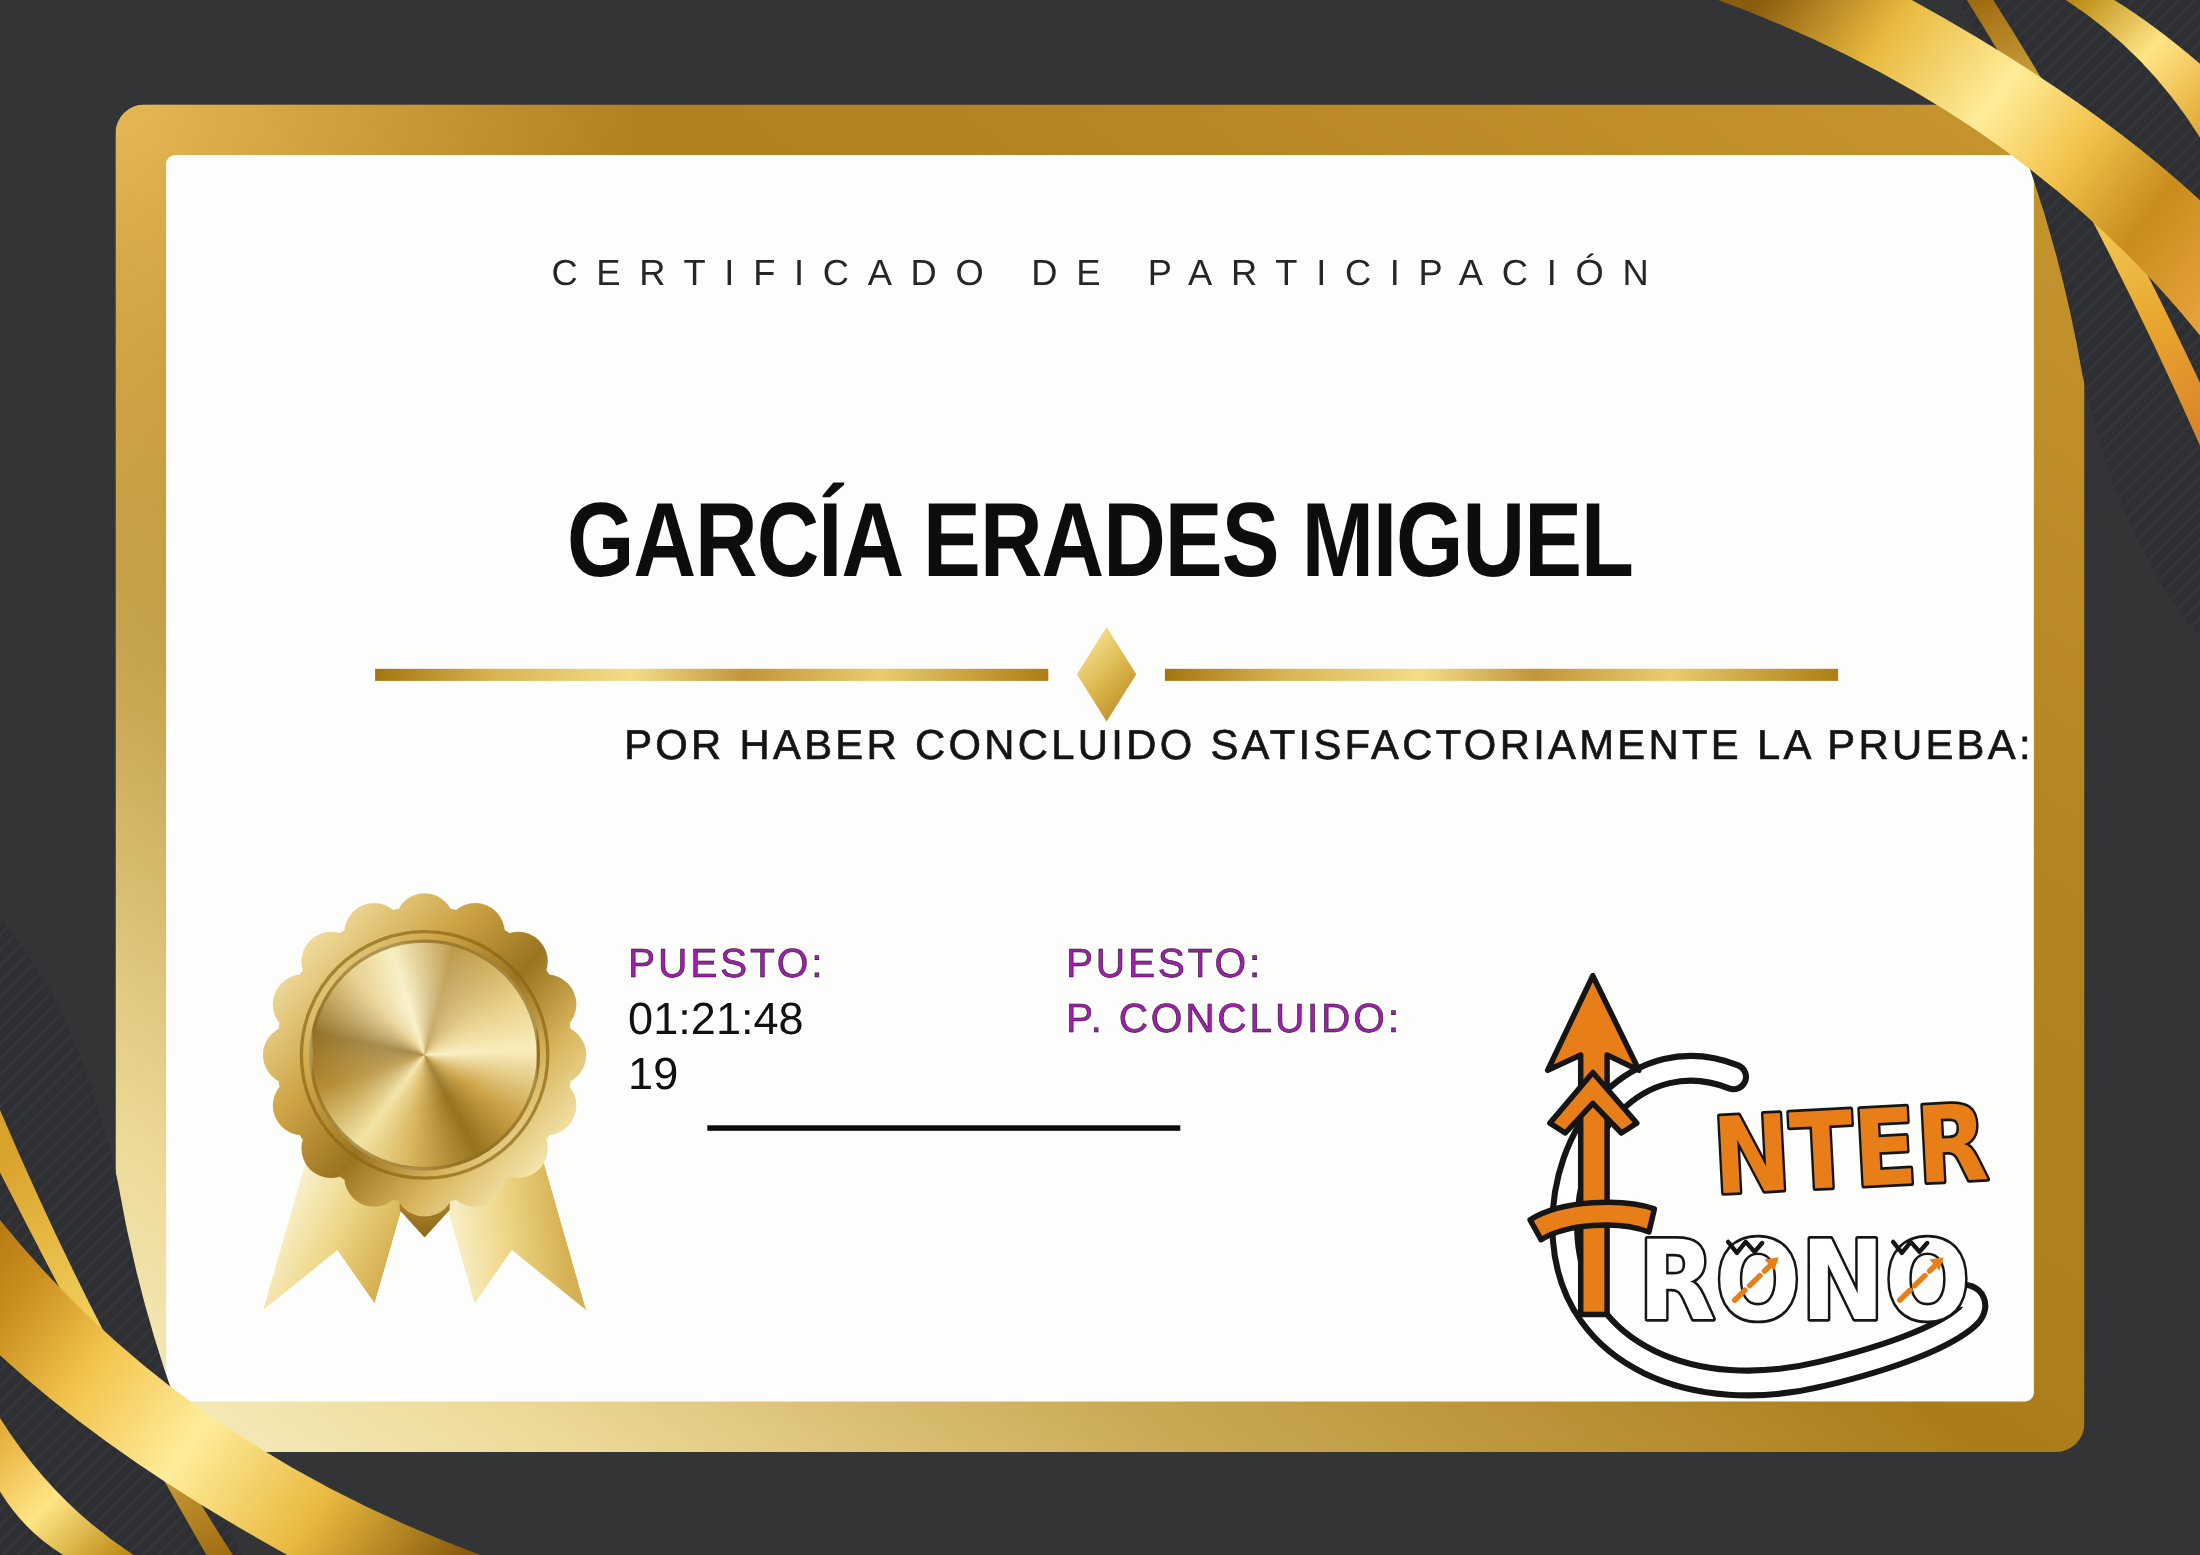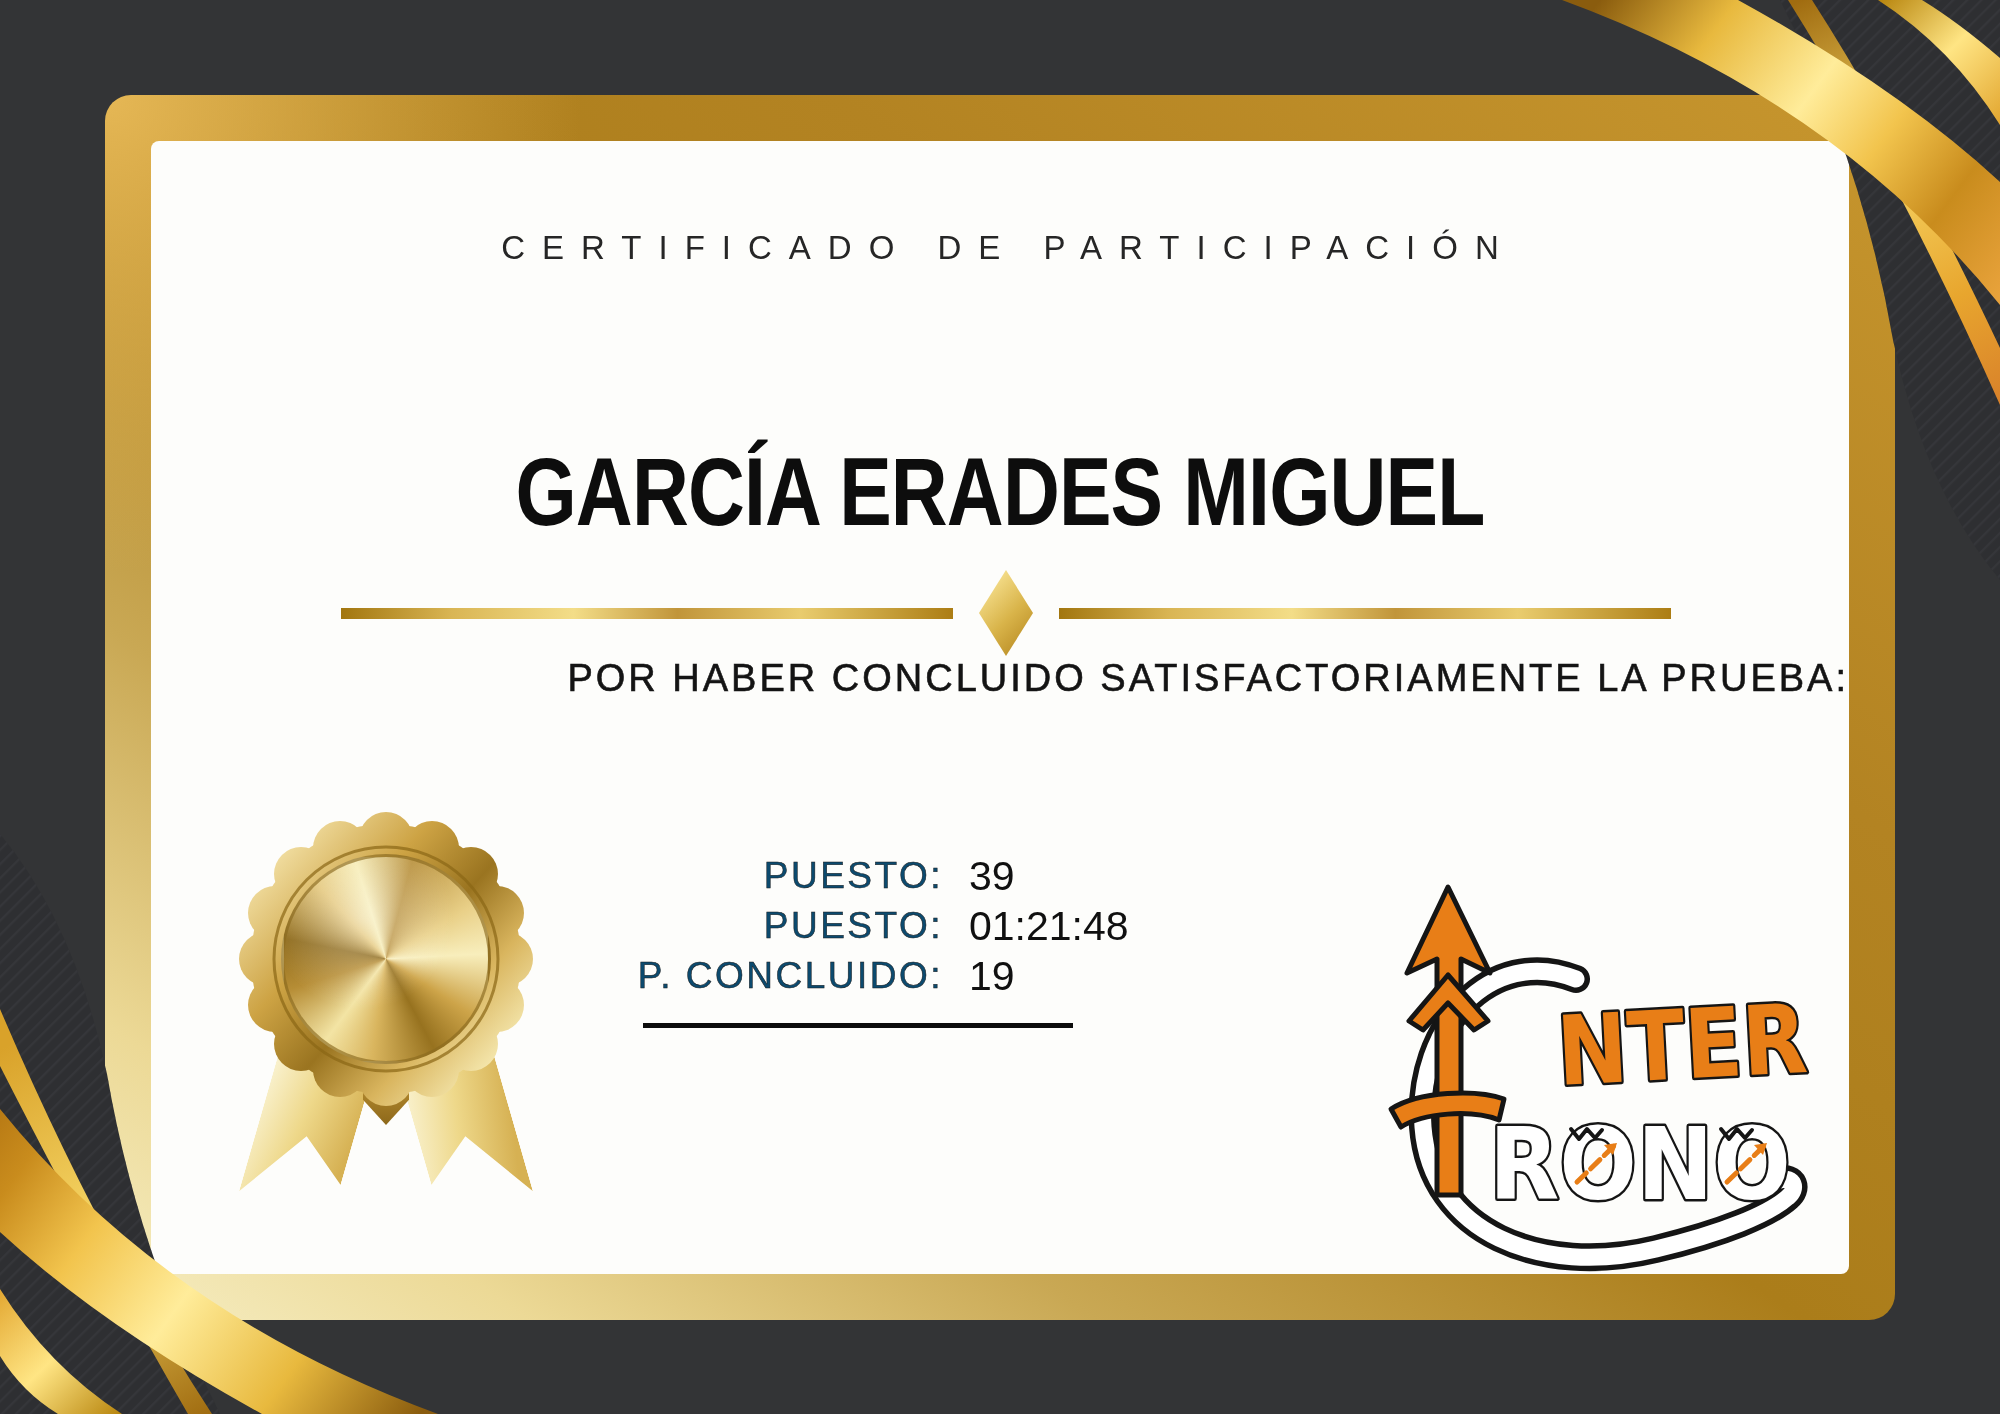--- a/index.html
+++ b/index.html
@@ -51,22 +51,22 @@
     font-size:38px;font-weight:400;letter-spacing:3px;color:#141414;
     -webkit-text-stroke:.6px #141414;white-space:nowrap;
   }
 
   
   .fields{
     position:absolute;left:420px;top:710px;width:640px;
     display:grid;grid-template-columns:372px auto;column-gap:26px;
   }
   .fields .flabel{
-    text-align:right;font-size:37px;letter-spacing:2.5px;line-height:50px;
-    color:#0c4a6e;-webkit-text-stroke:.5px #1b1b1b;white-space:nowrap;
+    text-align:left;font-size:37px;letter-spacing:2.5px;line-height:50px;
+    color:#a21caf;-webkit-text-stroke:.5px #1b1b1b;white-space:nowrap;
   }
   .fields .fvalue{
     font-size:41px;line-height:50px;color:#101010;white-space:nowrap;
   }
   .sig-line{
     position:absolute;left:492px;top:882px;width:430px;height:5px;background:#0c0c0c;
   }
 
   
   .medal{position:absolute;left:85px;top:668px;width:300px;height:430px;}
@@ -154,21 +154,20 @@
             <circle cx="261" cy="104" r="27"></circle>
           <circle cx="150" cy="150" r="135"></circle>
         </g>
         <circle cx="150" cy="150" r="112" fill="none" stroke="#8a6716" stroke-width="3" opacity=".7"></circle>
       </svg>
       <div class="disc"></div>
     </div>
 
     <div class="fields">
       <div class="flabel">PUESTO:</div>
-      <div class="fvalue">39</div>
       <div class="flabel">PUESTO:</div>
       <div class="fvalue">01:21:48</div>
       <div class="flabel">P. CONCLUIDO:</div>
       <div class="fvalue">19</div>
     </div>
 
     <div class="sig-line"></div>
 
     <svg class="logo" width="460" height="410" viewBox="0 0 460 410">
       <g stroke-linejoin="round" stroke-linecap="round">

